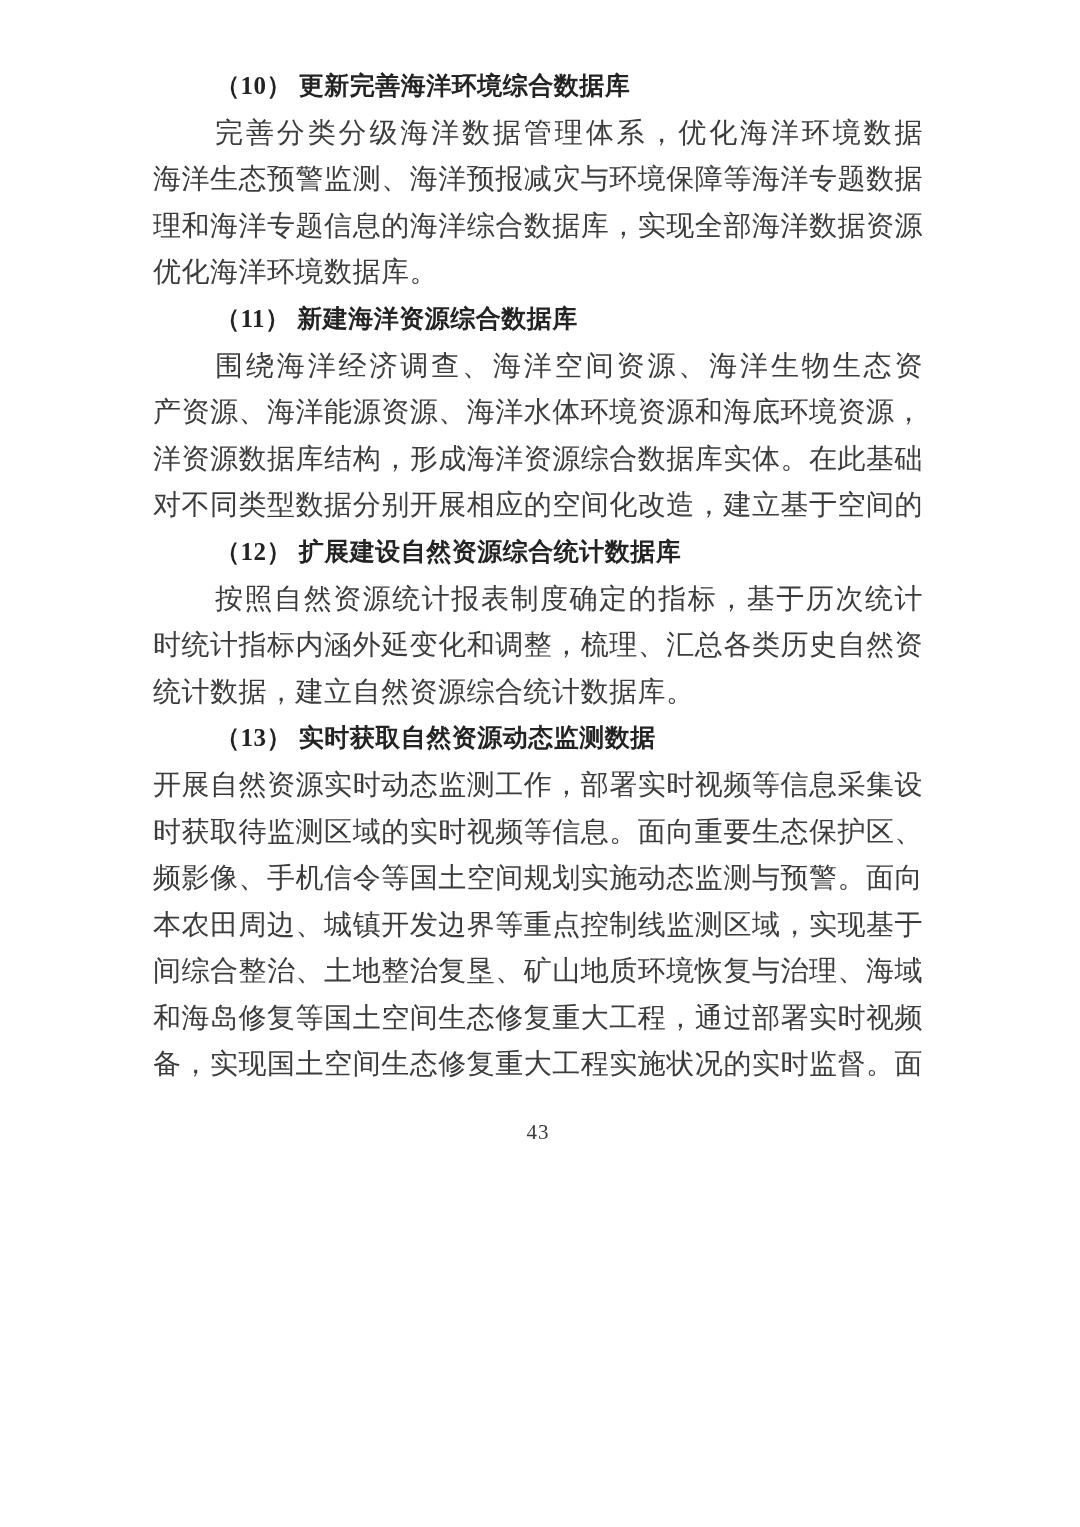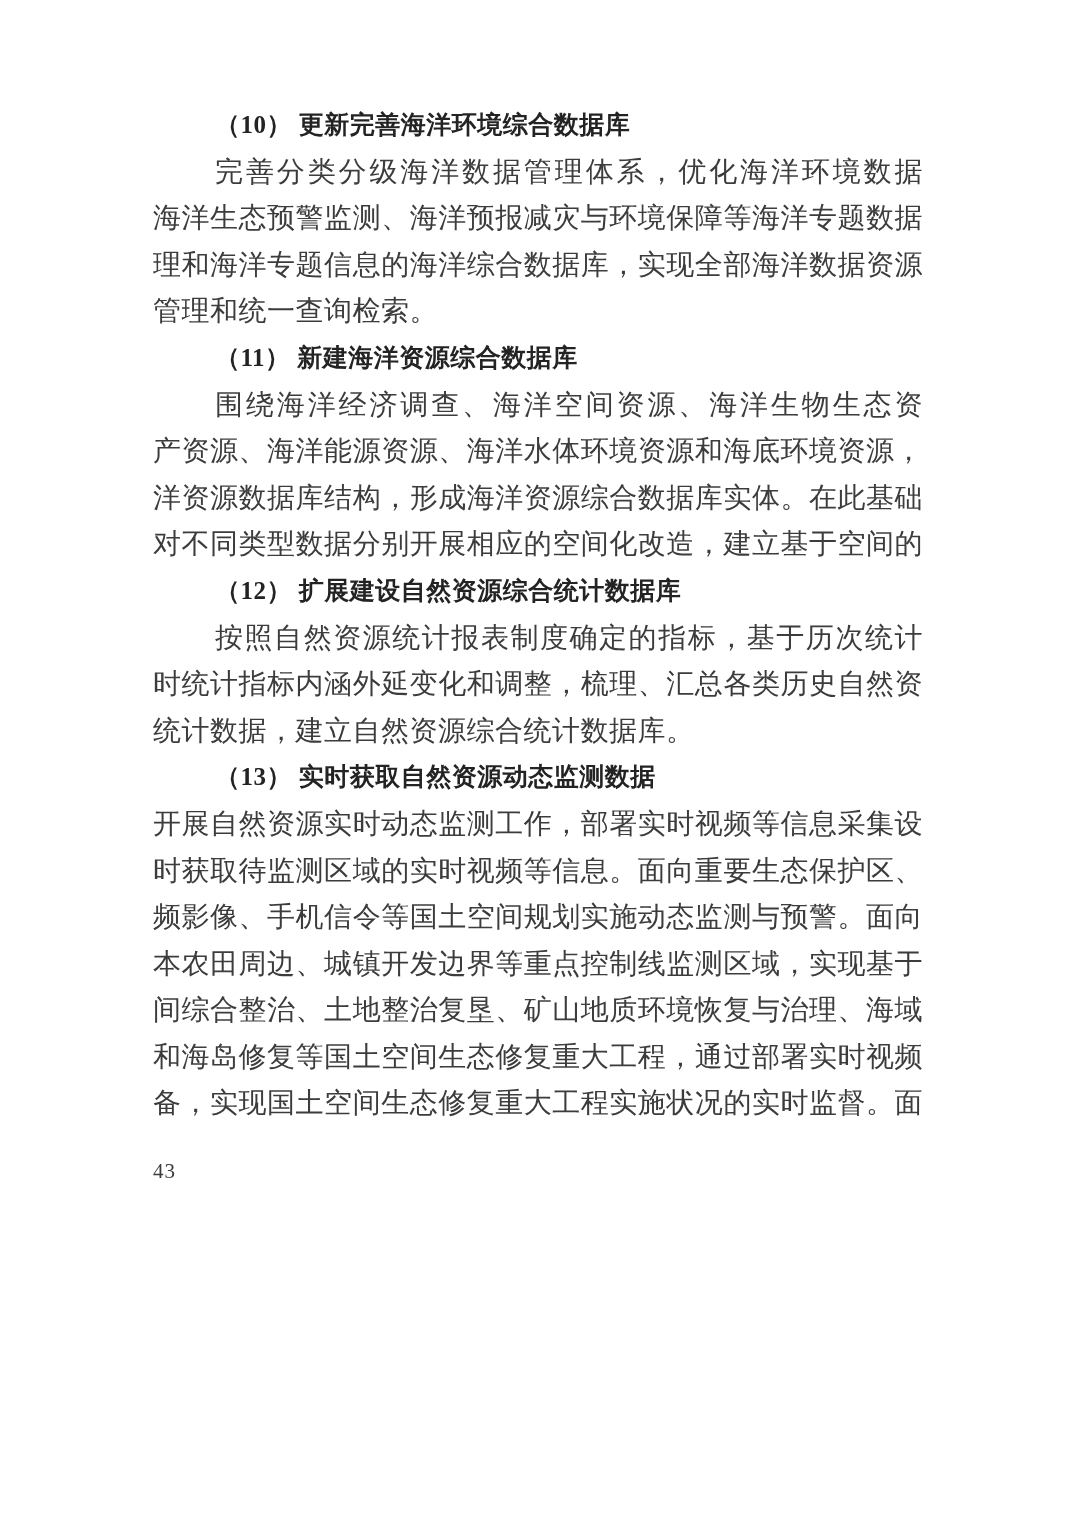--- a/index.html
+++ b/index.html
@@ -8,21 +8,21 @@
     background: #ffffff;
   }
   .page {
     position: relative;
     width: 1080px;
     height: 1527px;
     background: #ffffff;
     font-family: "Liberation Serif", serif;
     color: #3c3c3c;
     box-sizing: border-box;
-    padding: 102px 157px 0 153px;
+    padding: 63px 157px 0 153px;
     overflow: hidden;
   }
   .line {
     font-size: 28px;
     line-height: 46.6px;
     height: 46.6px;
     overflow: hidden;
     letter-spacing: 0.5px;
   }
   
@@ -44,36 +44,37 @@
     text-align: justify;
     text-align-last: justify;
   }
   
   .l {
     text-align: justify;
     text-align-last: left;
   }
   .footer {
     margin-top: 31px;
+    text-align: center;
     font-size: 21px;
     line-height: 26px;
     color: #3c3c3c;
     letter-spacing: 1px;
   }
 </style>
 </head>
 <body>
 
 <div class="page">
 
   <div class="line h">（10） 更新完善海洋环境综合数据库</div>
   <div class="line f">完善分类分级海洋数据管理体系，优化海洋环境数据库，建立海</div>
   <div class="line m">海洋生态预警监测、海洋预报减灾与环境保障等海洋专题数据库；建</div>
   <div class="line m">理和海洋专题信息的海洋综合数据库，实现全部海洋数据资源的集中</div>
-  <div class="line l">管理和统一查询检索。</div>
+  <div class="line l">优化海洋环境数据库。</div>
 
   <div class="line h">（11） 新建海洋资源综合数据库</div>
   <div class="line f">围绕海洋经济调查、海洋空间资源、海洋生物生态资源、海洋矿</div>
   <div class="line m">产资源、海洋能源资源、海洋水体环境资源和海底环境资源，设计海</div>
   <div class="line m">洋资源数据库结构，形成海洋资源综合数据库实体。在此基础上，针</div>
   <div class="line m">对不同类型数据分别开展相应的空间化改造，建立基于空间的数据查</div>
 
   <div class="line h">（12） 扩展建设自然资源综合统计数据库</div>
   <div class="line f">按照自然资源统计报表制度确定的指标，基于历次统计制度改革</div>
   <div class="line m">时统计指标内涵外延变化和调整，梳理、汇总各类历史自然资源综合</div>

